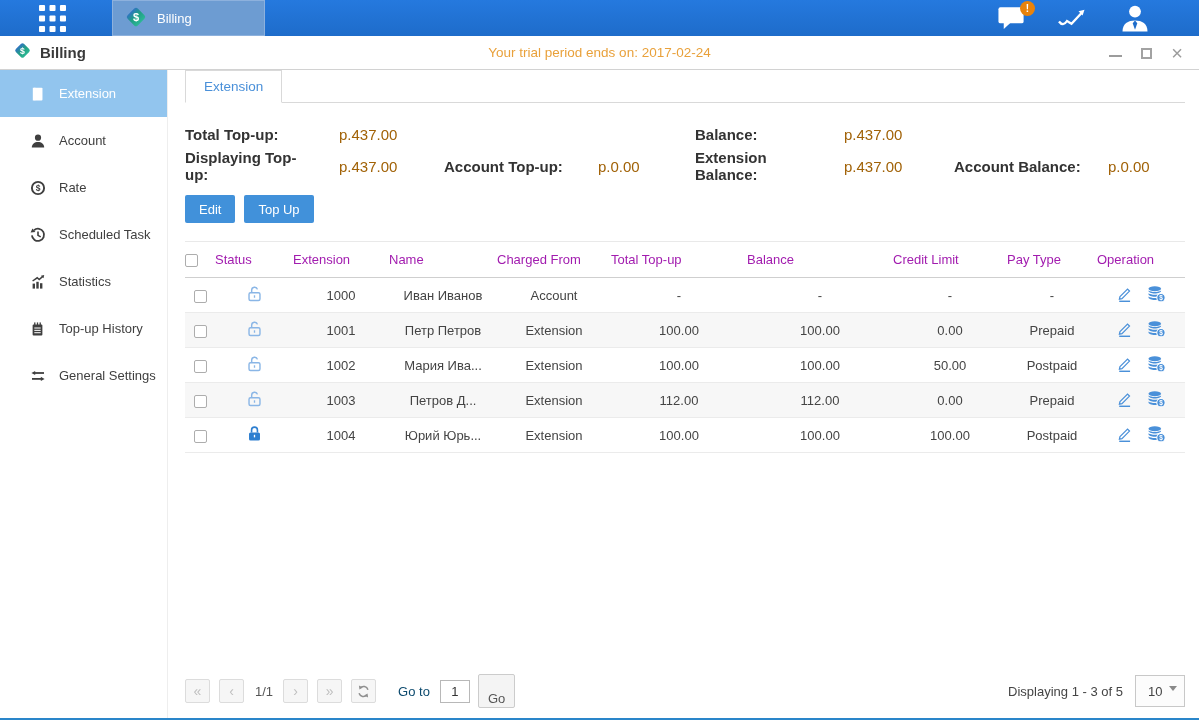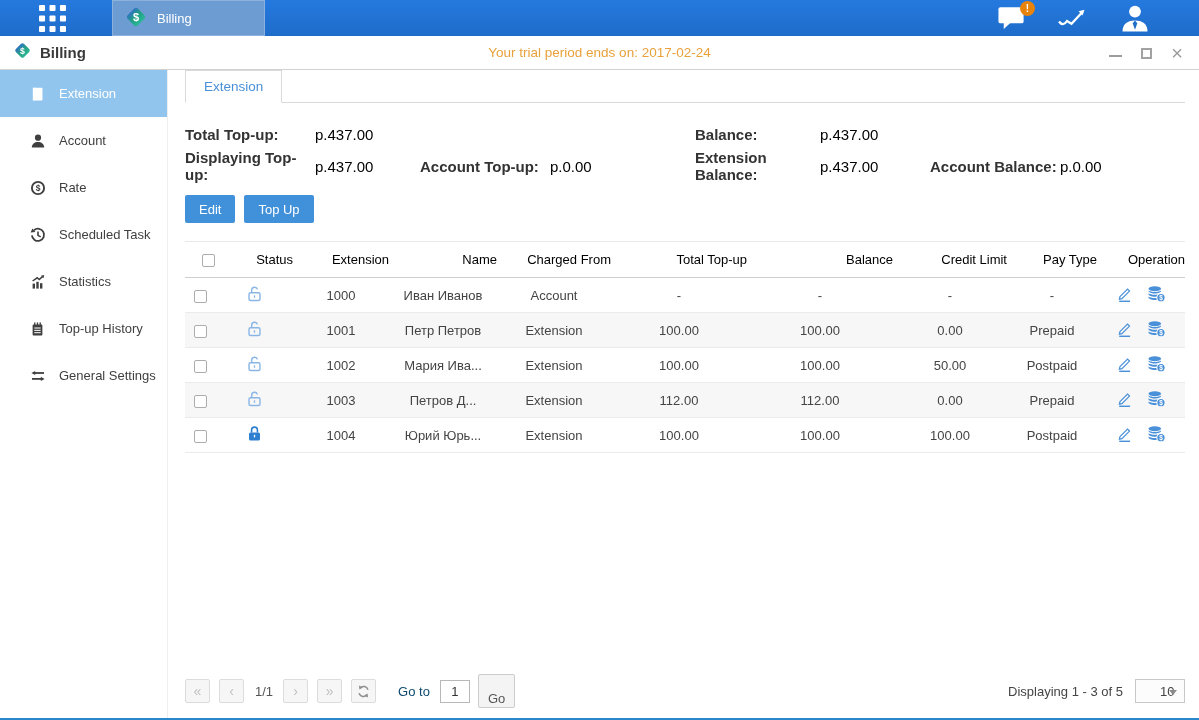--- a/index.html
+++ b/index.html
@@ -35,46 +35,46 @@
   .side-icon svg { display:block; }
 
   .content { flex:1; display:flex; flex-direction:column; padding:0 14px 0 17px; }
   .tabbar { height:33px; display:flex; border-bottom:1px solid #d9d9d9; }
   .tab { min-width:89px; padding:0 18px; display:flex; align-items:center; justify-content:center; font-size:13.5px; color:#4a90d9; border:1px solid #d9d9d9; border-bottom:1px solid #fff; margin-bottom:-1px; background:#fff; cursor:default; }
 
   .summary { display:flex; margin-top:15px; font-size:15px; }
   .sum-col.left { width:510px; }
   .sum-row { display:flex; height:32px; align-items:center; }
   .sum-label { font-weight:bold; color:#333; }
-  .sum-val { color:#000000; }
+  .sum-val { color:#a16207;margin-left:24px; }
   .w1{width:130px} .w2{width:105px} .w3{width:130px}
   .w4{width:125px} .w5{width:110px} .w6{width:130px}
 
   .actions { margin-top:13px; display:flex; gap:9px; }
   .btn { background:#4191da; color:#fff; border:none; font-size:13px; height:28px; padding:0 14px; border-radius:2px; cursor:pointer; font-family:"Liberation Sans", sans-serif; }
 
   .grid { margin-top:18px; }
   table { border-collapse:collapse; width:100%; table-layout:fixed; font-size:13px; color:#444; }
-  thead th { height:36px; font-weight:normal; color:#000000; border-top:1px solid #e9e9e9; border-bottom:1px solid #cfcfcf; text-align:right; }
+  thead th { height:36px; font-weight:normal; color:#a21caf; border-top:1px solid #e9e9e9; border-bottom:1px solid #cfcfcf; text-align:left; }
   tbody td { height:35px; border-bottom:1px solid #ebebeb; text-align:center; }
   tr.alt { background:#f7f7f7; }
   .checkbox { display:inline-block; width:13px; height:13px; border:1px solid #adadad; border-radius:2px; background:#fff; vertical-align:middle; cursor:pointer; }
   .lock { display:inline-block; vertical-align:middle; }
   .lock-open { color:#8ab6e6; }
   .lock-closed { color:#2e7fd0; }
   .op { color:#4a90d9; display:inline-block; margin:0 7px; cursor:pointer; vertical-align:middle; }
 
   .pagination { margin-top:auto; display:flex; align-items:center; padding-bottom:12px; }
   .pg-btn { width:25px; height:24px; border:1px solid #dcdcdc; background:#f6f6f6; color:#bfbfbf; font-size:14px; display:flex; align-items:center; justify-content:center; margin-right:9px; border-radius:2px; cursor:pointer; }
   .pg-text { color:#555; margin:0 10px 0 2px; font-size:13px; }
   .goto-label { margin:0 10px 0 13px; color:#0c4a6e; font-size:13px; }
   .goto-input { width:30px; height:23px; border:1px solid #b8b8b8; text-align:center; font-size:13px; color:#333; font-family:"Liberation Sans", sans-serif; }
   .go-btn { margin-left:8px; height:24px; padding:16px 9px; border:1px solid #ccc; background:#f4f4f4; color:#555; font-size:13px; border-radius:2px; cursor:pointer; font-family:"Liberation Sans", sans-serif; }
   .pg-right { margin-left:auto; display:flex; align-items:center; gap:12px; color:#444; font-size:13px; }
-  .page-size { width:50px; height:24px; border:1px solid #c8c8c8; display:flex; align-items:center; padding-left:24px; position:relative; background:#fcfcfc; cursor:pointer; }
+  .page-size { width:50px; height:32px; border:1px solid #c8c8c8; display:flex; align-items:center; padding-left:12px; position:relative; background:#fcfcfc; cursor:pointer; }
   .tri { position:absolute; right:7px; top:10px; width:0; height:0; border-left:4px solid transparent; border-right:4px solid transparent; border-top:5px solid #8a8a8a; }
   .bottom-strip { position:absolute; bottom:0; left:0; width:100%; height:2px; background:#2a86ca; }
 </style>
 </head>
 <body>
 
 <div class="screen">
 
   <header class="topbar">
     <div class="apps-btn">

